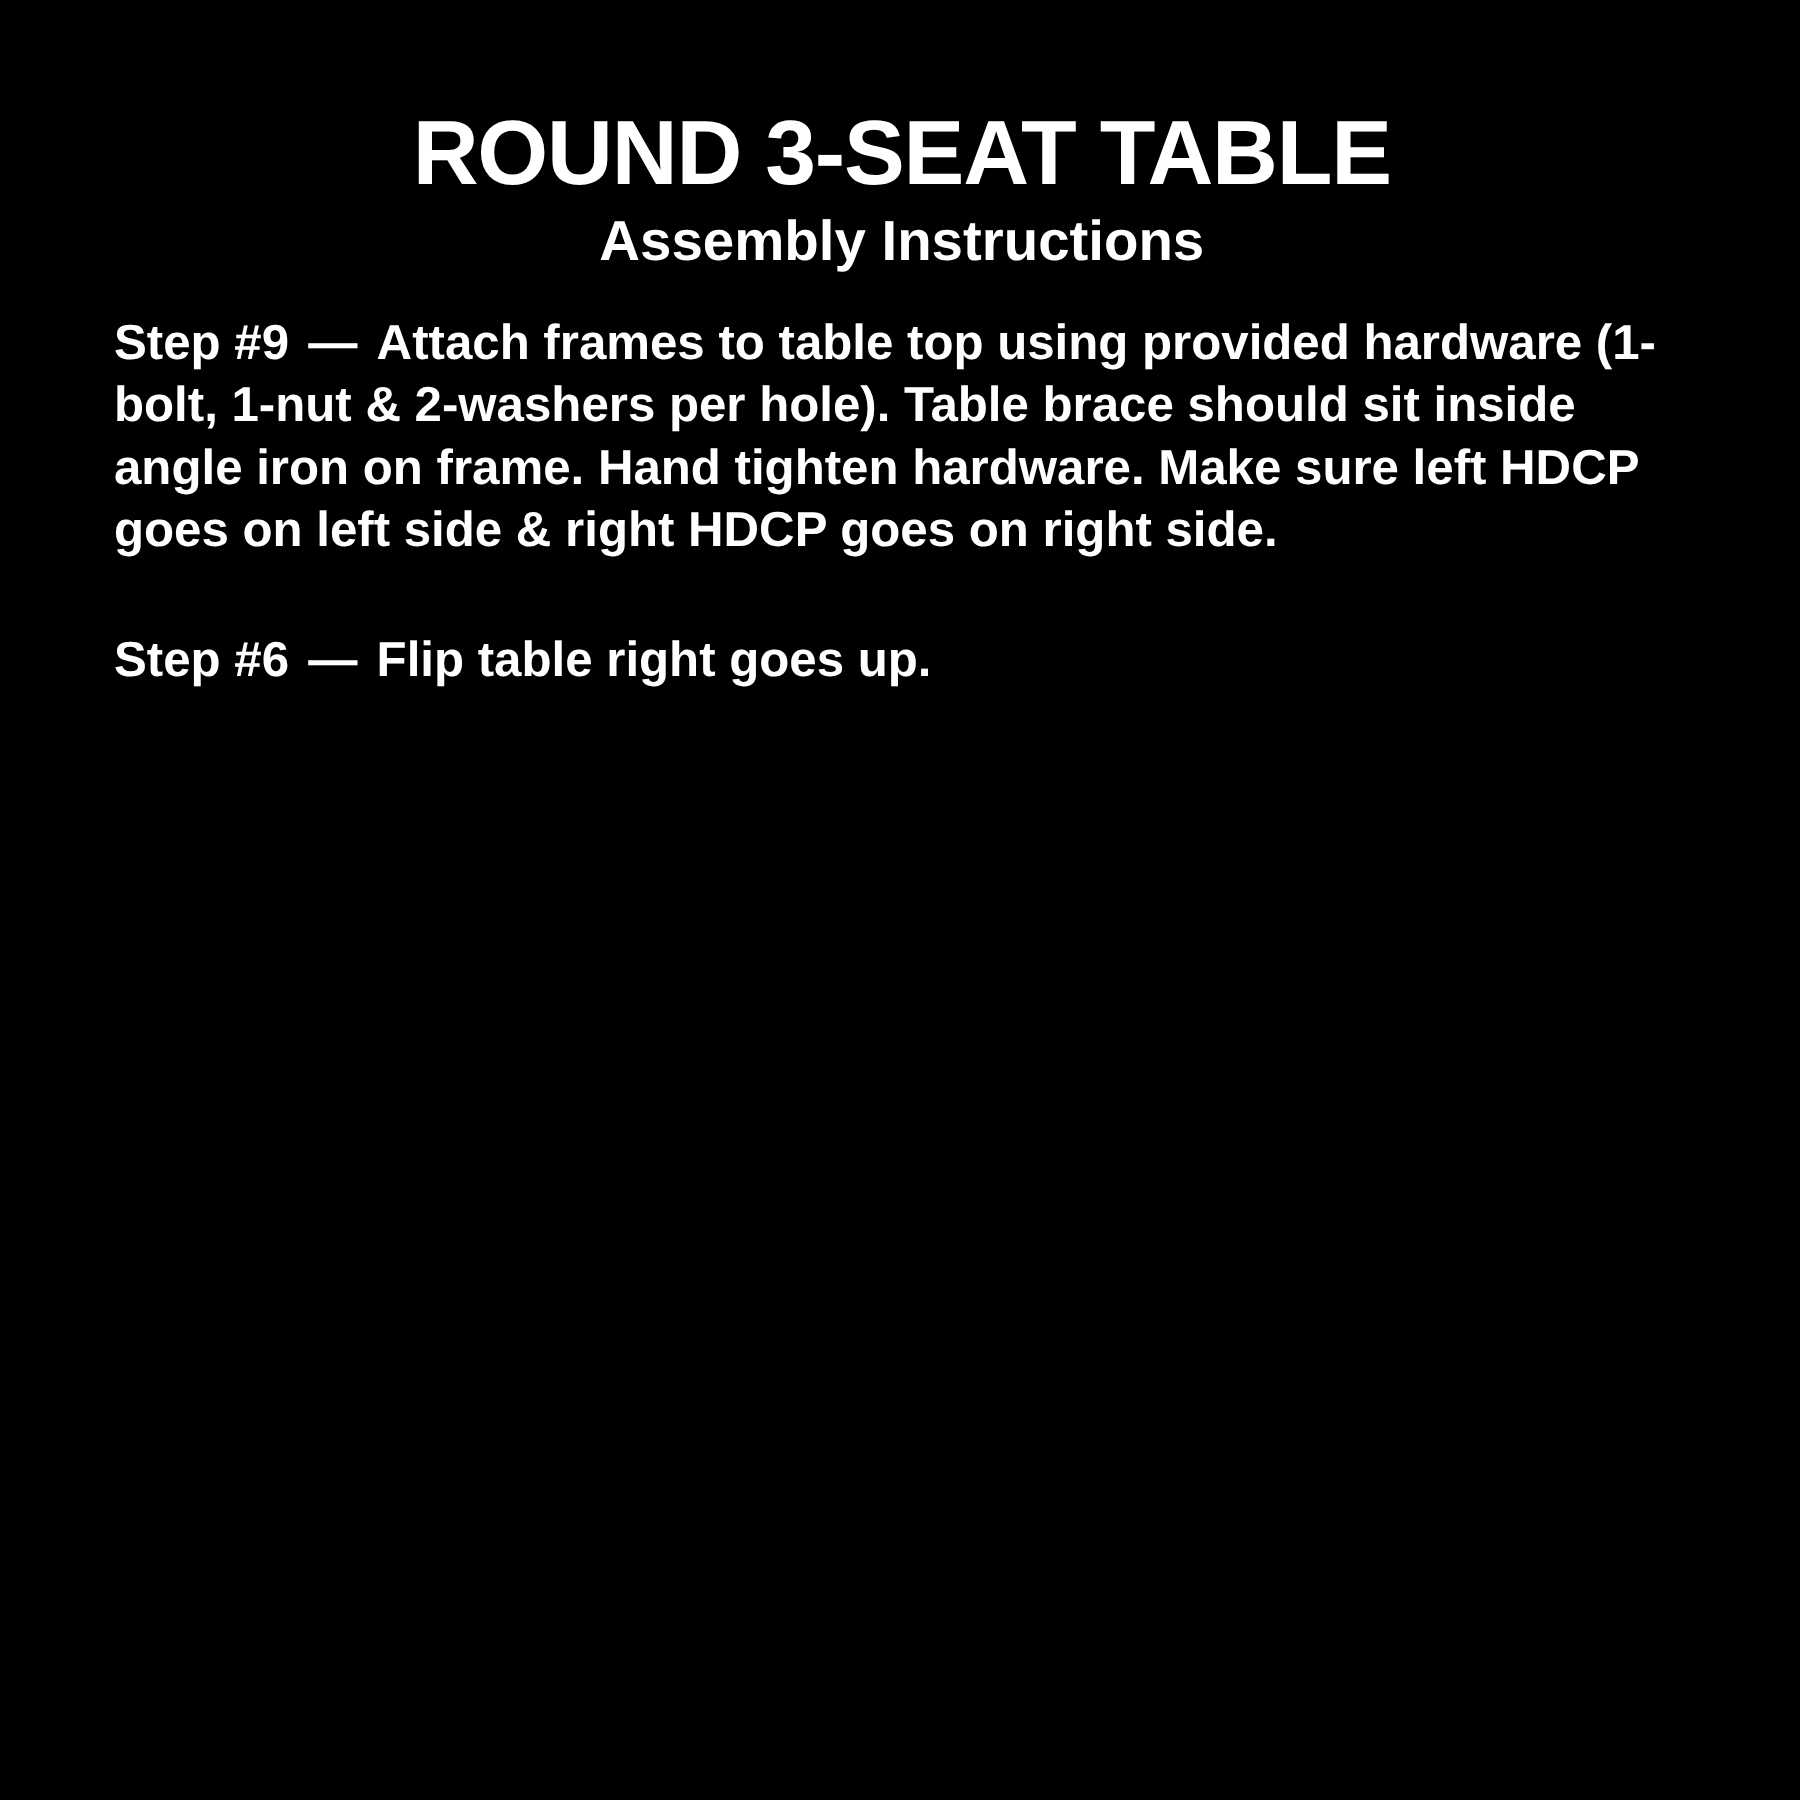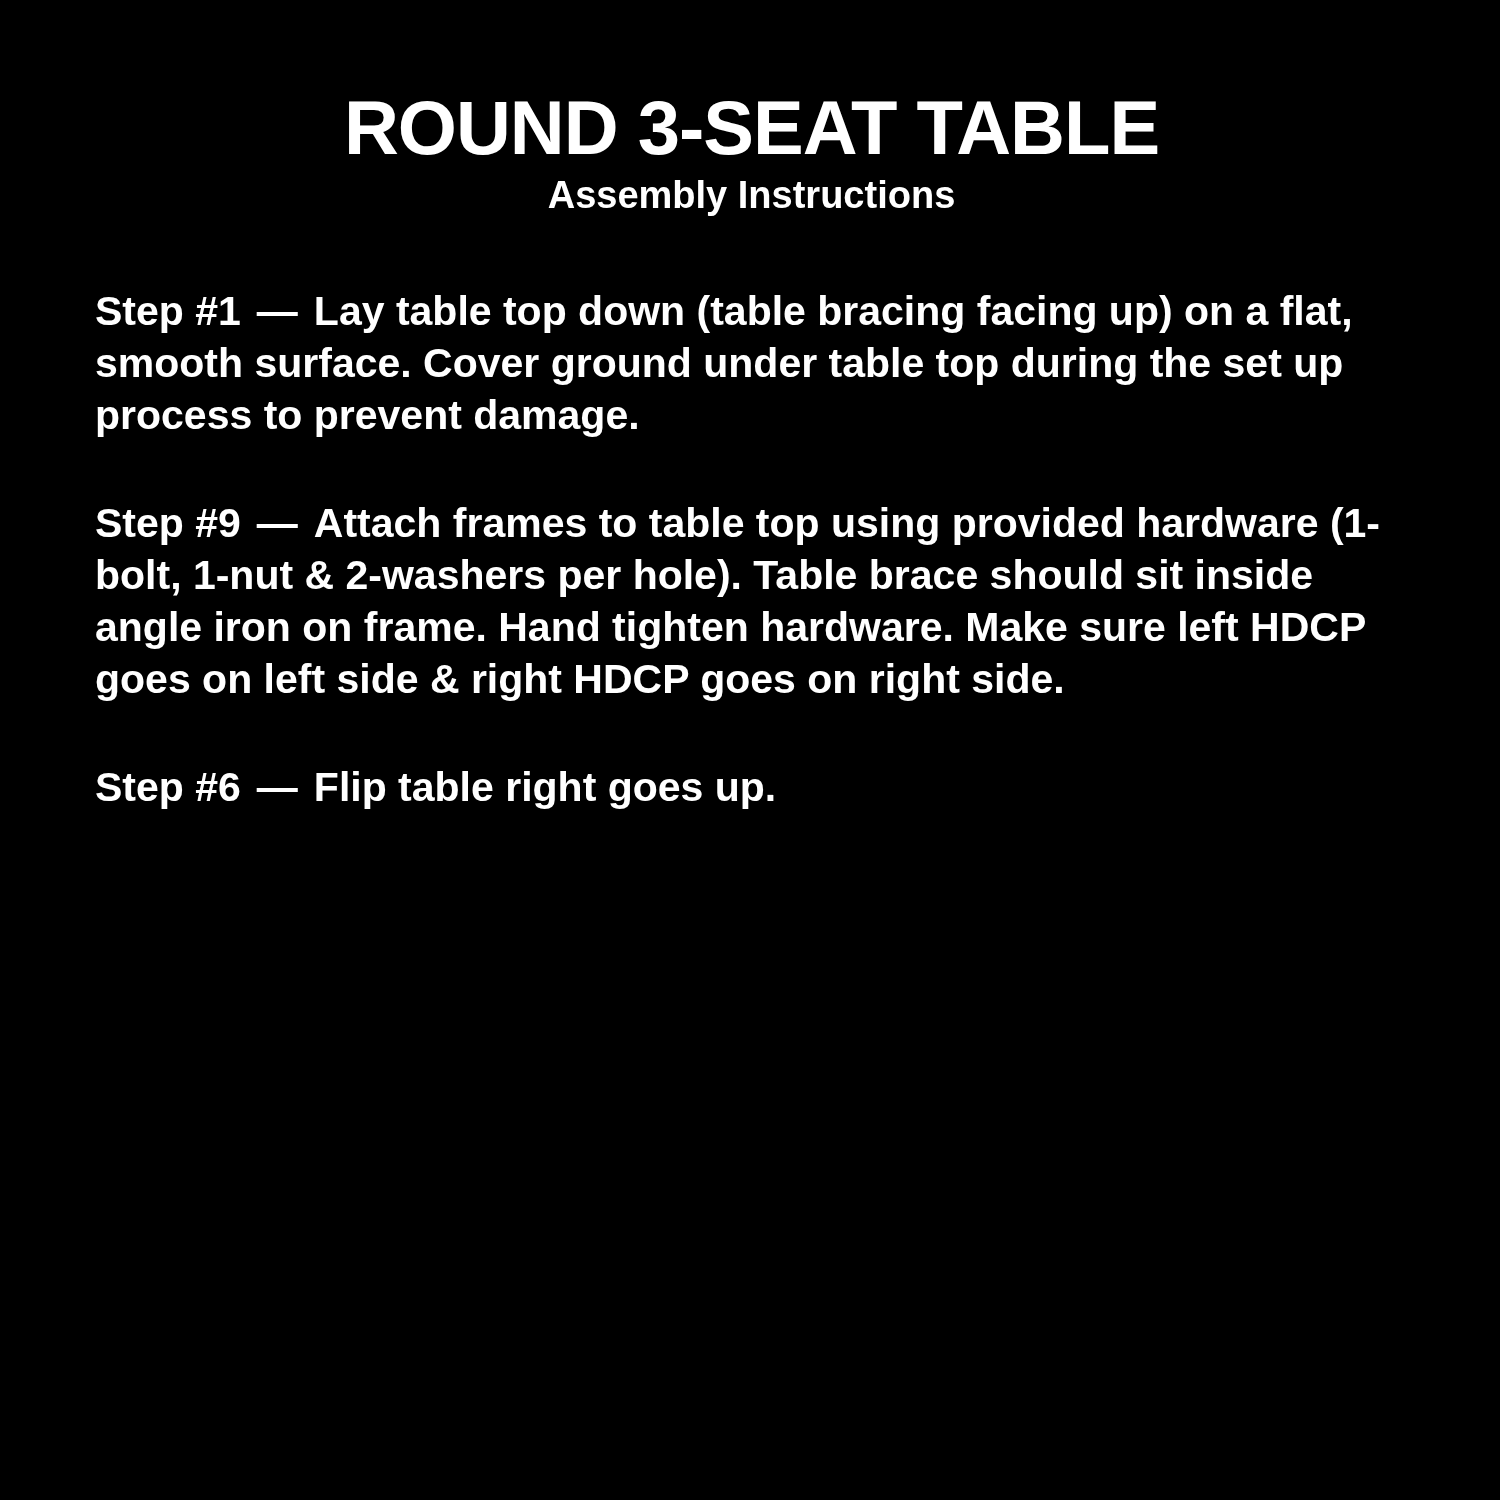--- a/index.html
+++ b/index.html
@@ -16,30 +16,30 @@
     overflow: hidden;
   }
   .page {
     box-sizing: border-box;
     width: 1500px;
     height: 1500px;
     padding: 88px 92px 40px 95px;
   }
   .header {
     text-align: center;
-    margin-bottom: 68px;
+    margin-bottom: 31px;
   }
   .title {
     font-size: 76px;
     line-height: 1.05;
     letter-spacing: -1px;
     margin: 0;
   }
   .subtitle {
-    font-size: 38px;
+    font-size: 47px;
     line-height: 1.15;
     margin: 6px 0 0 0;
   }
   .steps {
     font-size: 41px;
     line-height: 52px;
   }
   .step {
     margin: 0 0 56px 0;
   }
@@ -55,21 +55,20 @@
 
 <div class="page">
 
   <div class="header">
     <h1 class="title">ROUND 3-SEAT TABLE</h1>
     <h2 class="subtitle">Assembly Instructions</h2>
   </div>
 
   <div class="steps">
 
-    <p class="step"><span>Step #1</span><span class="step-sep">—</span><span>Lay table top down (table bracing facing up) on a flat, smooth surface. Cover ground under table top during the set up process to prevent damage.</span></p>
 
     <p class="step"><span>Step #9</span><span class="step-sep">—</span><span>Attach frames to table top using provided hardware (1-bolt, 1-nut &amp; 2-washers per hole). Table brace should sit inside angle iron on frame. Hand tighten hardware. Make sure left HDCP goes on left side &amp; right HDCP goes on right side.</span></p>
 
 
 
     <p class="step"><span>Step #6</span><span class="step-sep">—</span><span>Flip table right goes up.</span></p>
 
 
   </div>
 

